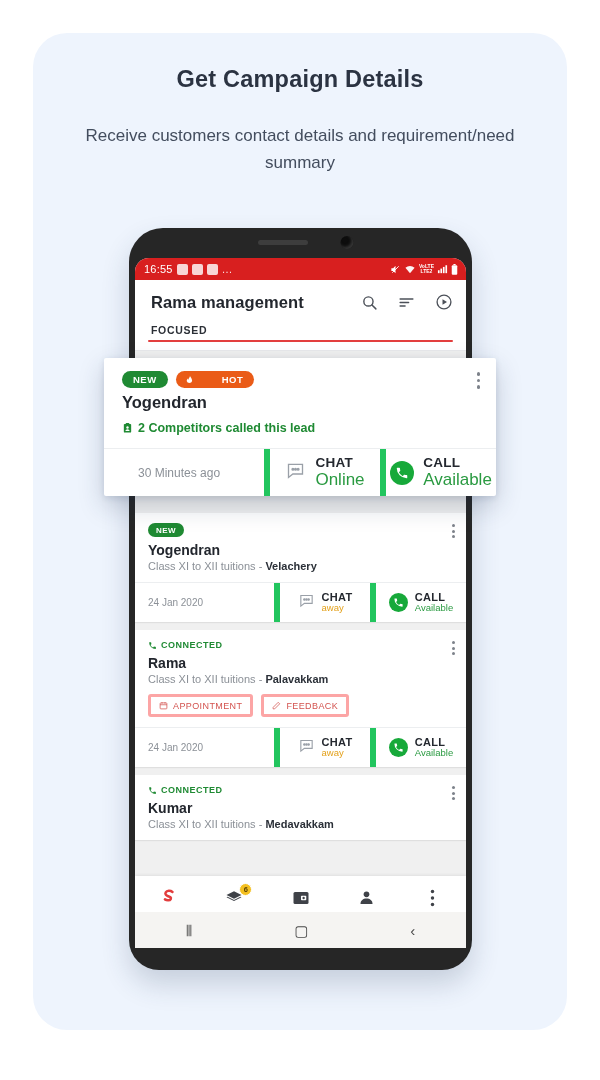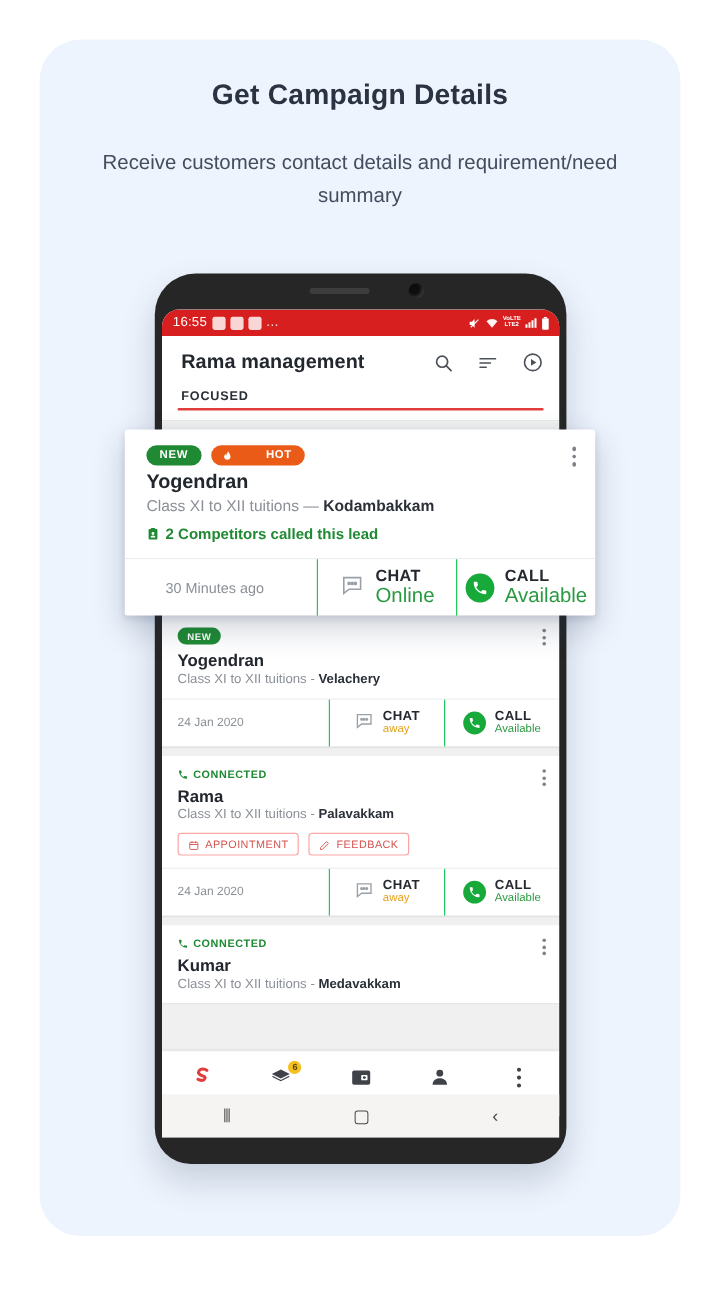--- a/index.html
+++ b/index.html
@@ -124,35 +124,35 @@
     margin-top: 7px; font-size: 10.5px; font-weight: bold; color: #1f8a33;
     display: flex; align-items: center; gap: 5px;
   }
   .kebab { position: absolute; right: 11px; top: 11px; cursor: pointer; }
   .kebab i {
     display: block; width: 3px; height: 3px; background: #7d828a;
     border-radius: 50%; margin-bottom: 2.5px;
   }
   .chipbar { display: flex; gap: 8px; margin-top: 9px; }
   .chip {
-    border: 1px solid #fca5a5; color: #d3534f; border-radius: 3px;
+    border: 3px solid #fca5a5; color: #d3534f; border-radius: 3px;
     font-size: 9px; font-weight: 500; letter-spacing: .4px;
-    padding: 3.5px 8px; display: flex; align-items: flex-end; gap: 5px;
+    padding: 3.5px 8px; display: flex; align-items: flex-start; gap: 5px;
     background: #fff;
   }
   .card-foot {
     border-top: 1px solid #eceef0; display: flex; align-items: stretch; height: 40px;
   }
   .foot-time {
     flex: 1; display: flex; align-items: center; padding-left: 13px;
     font-size: 10px; color: #8b9097;
   }
   .foot-act {
     width: 96px; display: flex; align-items: center; justify-content: center; gap: 7px;
-    border-left: 1px solid #22c55e;
+    border-left: 6px solid #22c55e;
   }
   .foot-act .txt { line-height: 1.15; }
   .foot-act .t1 { font-size: 11px; font-weight: bold; color: #24282f; letter-spacing: .3px; }
   .foot-act .t2 { font-size: 9.5px; }
   .t2.online, .t2.available { color: #2a9a41; }
   .t2.away { color: #e3a11c; }
   .call-dot {
     width: 19px; height: 19px; border-radius: 50%; background: #17a93a;
     display: flex; align-items: center; justify-content: center;
   }
@@ -499,25 +499,20 @@
       <div class="badge-row">
         <span class="badge-new">NEW</span>
         <span class="badge-hot">
           <svg width="9" height="11" viewBox="0 0 24 24" fill="#fff">
               <path d="M13 2c1 4-3 5-3 8 0 1.5 1 2.5 1 2.5S9 12 8 9c-2 2-3.5 4.4-3.5 7A7.5 7.5 0 0 0 19 16c0-6-4-10-6-14z"></path>
             </svg>
           <span>HOT</span>
         </span>
       </div>
       <div class="lead-name">Yogendran</div>
-      <div class="lead-sub">
-        <span>Class XI to XII tuitions</span>
-        <span>—</span>
-        <b>Kodambakkam</b>
-      </div>
       <div class="competitors">
         <svg width="11" height="12" viewBox="0 0 24 24" fill="#1f8a33">
             <rect x="4" y="3" width="16" height="19" rx="2"></rect>
             <rect x="8" y="1" width="8" height="4" rx="1.5" fill="#1f8a33"></rect>
             <circle cx="12" cy="11" r="2.6" fill="#fff"></circle>
             <path d="M7.5 18.5c0-2.5 2-4 4.5-4s4.5 1.5 4.5 4z" fill="#fff"></path>
           </svg>
         <span>2 Competitors called this lead</span>
       </div>
     </div>

